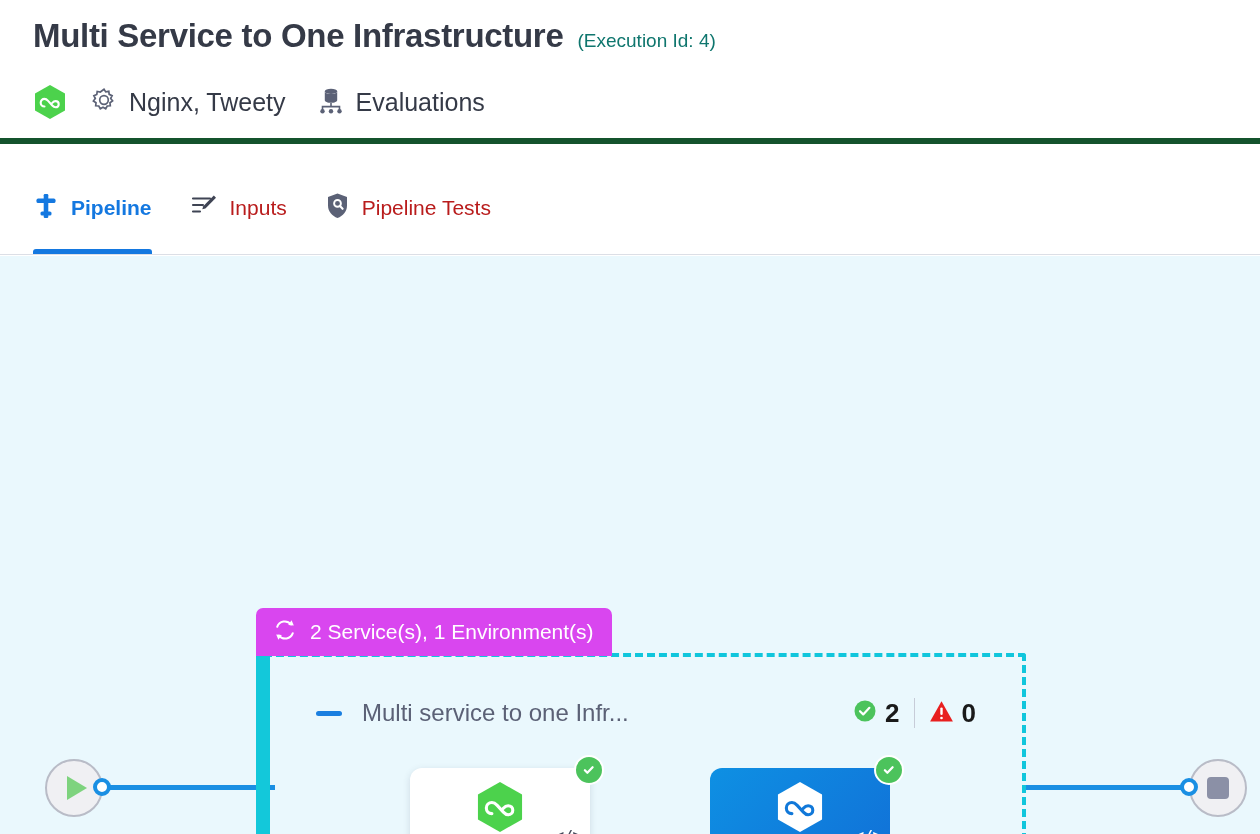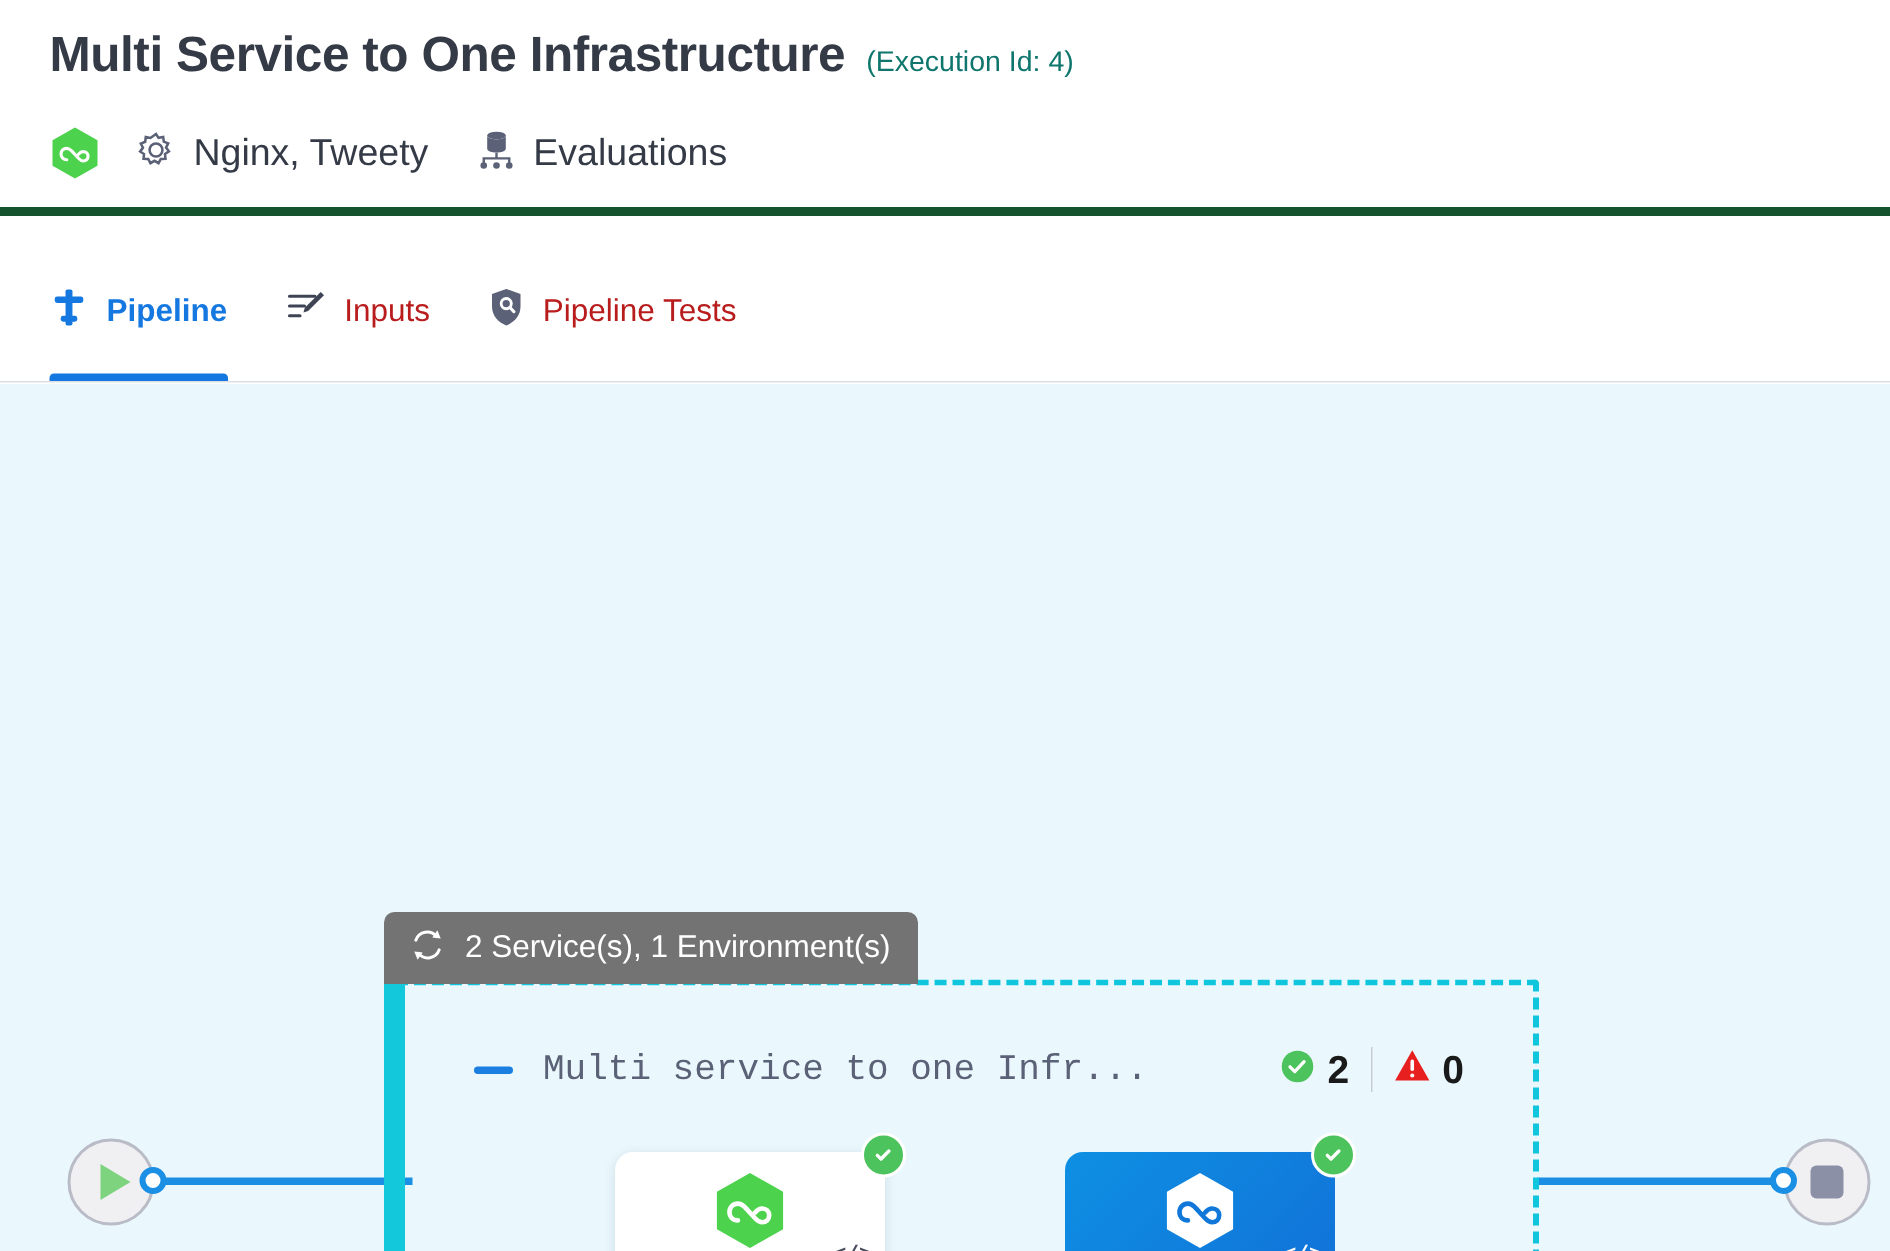--- a/index.html
+++ b/index.html
@@ -102,21 +102,21 @@
     position: absolute;
     left: 264px; top: 397px;
     width: 762px; height: 392px;
     border: 4px dashed #10c6dc;
     border-radius: 3px;
     background: transparent;
   }
   .group-badge {
     position: absolute; left: 256px; top: 352px;
     height: 48px; padding: 0 18px 0 16px;
-    background: #737373;
+    background: #d946ef;
     border-radius: 7px 7px 0 0;
     display: flex; align-items: center; gap: 12px;
     color: #ffffff;
   }
   .group-badge-text { font-size: 21px; font-weight: 500; color: #ffffff; }
   .group-left-bar {
     position: absolute; left: 256px; top: 396px;
     width: 14px; height: 196px; background: #13c8da;
   }
 
@@ -124,21 +124,21 @@
   .group-header {
     position: absolute; left: 316px; top: 436px;
     width: 660px; height: 42px;
     display: flex; align-items: center;
   }
   .collapse-icon {
     width: 26px; height: 5px; background: #1a7fe0; border-radius: 3px;
     margin-right: 20px;
   }
   .group-title {
-    font-size: 24px; color: #5b6176; flex: 1; font-family: Liberation Mono, monospace;
+    font-size: 24px; color: #5b6176; flex: 1;
   }
   .counters { display: flex; align-items: center; gap: 0; }
   .counter { display: flex; align-items: center; gap: 8px; }
   .counter-num { font-size: 26px; font-weight: bold; color: #1a1a1a; }
   .counter-sep {
     width: 1px; height: 30px; background: #c7ccd8; margin: 0 14px;
   }
 
   
   .node { position: absolute; }

